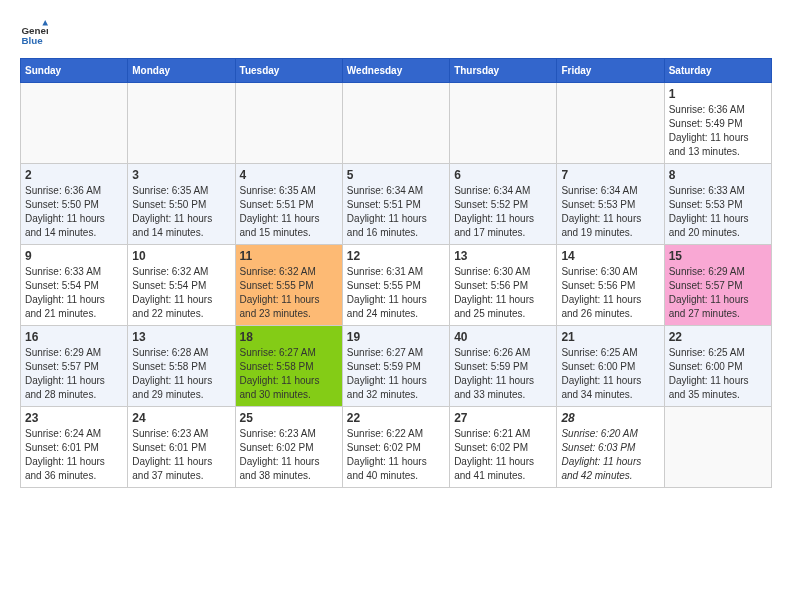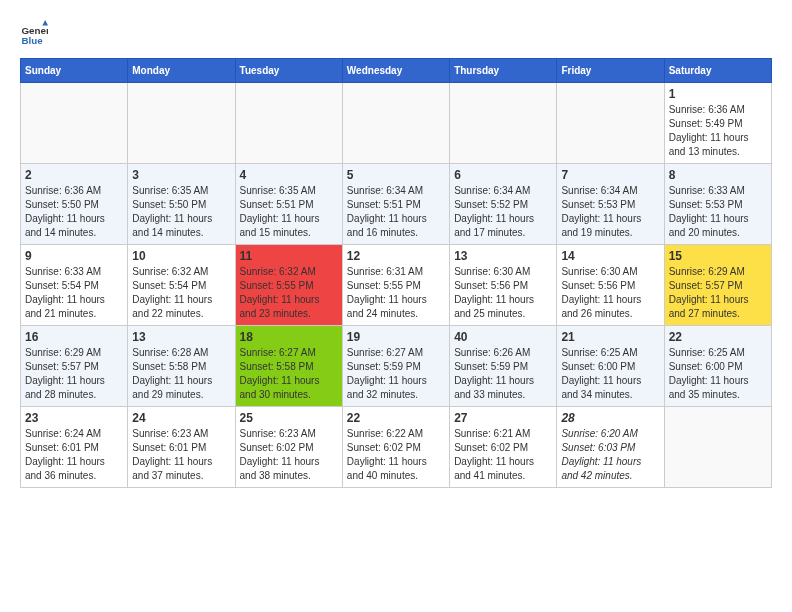--- a/index.html
+++ b/index.html
@@ -155,37 +155,37 @@
       </tr>
       <tr>
         <td style="background-color: rgb(255, 255, 255);">
         <span class="day-num">9</span>
         <span class="day-info">Sunrise: 6:33 AM<br>Sunset: 5:54 PM<br>Daylight: 11 hours and 21 minutes.</span>
       </td>
         <td style="background-color: rgb(255, 255, 255);">
         <span class="day-num">10</span>
         <span class="day-info">Sunrise: 6:32 AM<br>Sunset: 5:54 PM<br>Daylight: 11 hours and 22 minutes.</span>
       </td>
-        <td style="background-color: #ef4444;">
+        <td style="background-color: #fdba74;">
         <span class="day-num">11</span>
         <span class="day-info">Sunrise: 6:32 AM<br>Sunset: 5:55 PM<br>Daylight: 11 hours and 23 minutes.</span>
       </td>
         <td style="background-color: rgb(255, 255, 255); margin-left: 32px;">
         <span class="day-num">12</span>
         <span class="day-info">Sunrise: 6:31 AM<br>Sunset: 5:55 PM<br>Daylight: 11 hours and 24 minutes.</span>
       </td>
         <td style="background-color: rgb(255, 255, 255);">
         <span class="day-num">13</span>
         <span class="day-info">Sunrise: 6:30 AM<br>Sunset: 5:56 PM<br>Daylight: 11 hours and 25 minutes.</span>
       </td>
         <td style="background-color: rgb(255, 255, 255);">
         <span class="day-num">14</span>
         <span class="day-info">Sunrise: 6:30 AM<br>Sunset: 5:56 PM<br>Daylight: 11 hours and 26 minutes.</span>
       </td>
-        <td style="background-color: #fde047; margin-left: 12px;">
+        <td style="background-color: #f9a8d4; margin-left: 12px;">
         <span class="day-num">15</span>
         <span class="day-info">Sunrise: 6:29 AM<br>Sunset: 5:57 PM<br>Daylight: 11 hours and 27 minutes.</span>
       </td>
       </tr>
       <tr>
         <td style="background-color: rgb(240, 244, 251);">
         <span class="day-num">16</span>
         <span class="day-info">Sunrise: 6:29 AM<br>Sunset: 5:57 PM<br>Daylight: 11 hours and 28 minutes.</span>
       </td>
         <td style="background-color: rgb(240, 244, 251);">

